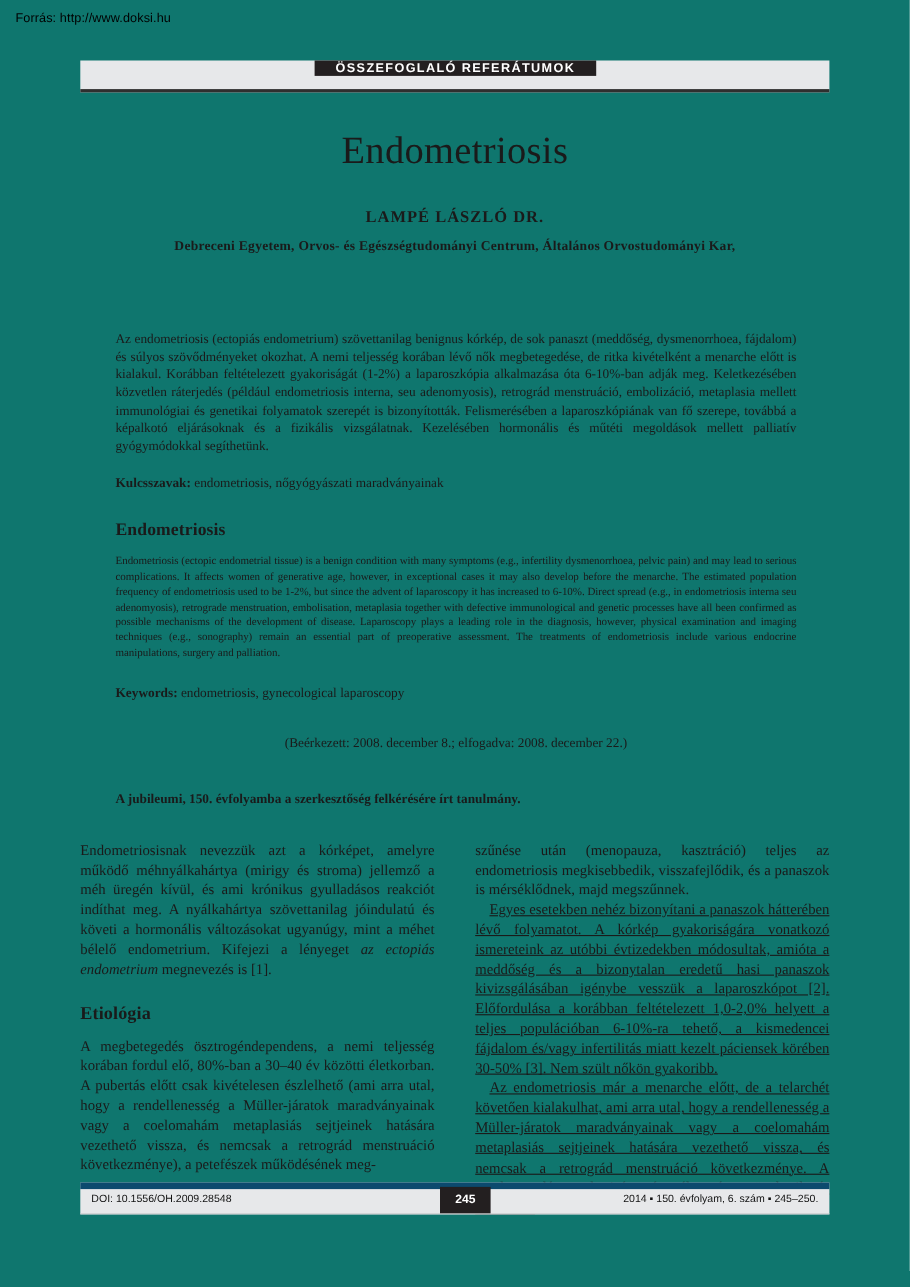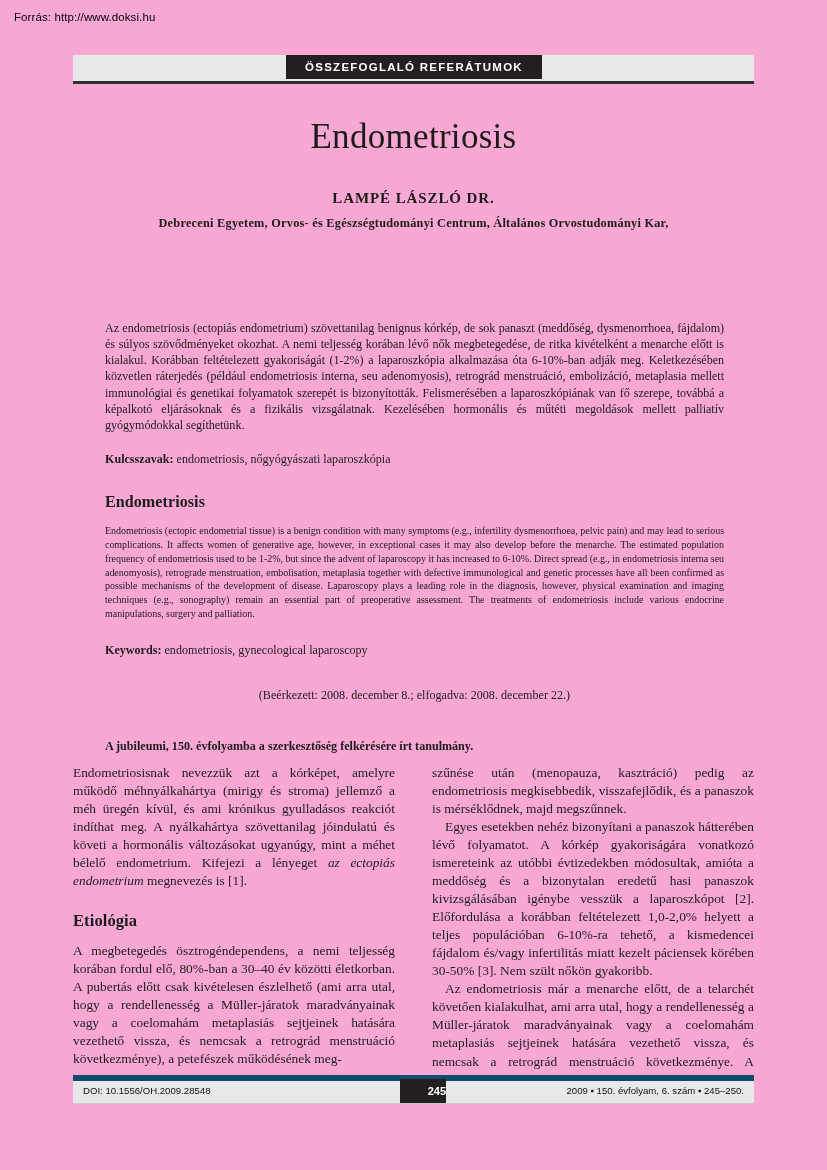--- a/index.html
+++ b/index.html
@@ -12,21 +12,21 @@
     height: 1170px;
     position: relative;
     font-family: "Liberation Serif", serif;
     color: #1a1a1a;
     overflow: hidden;
   }
 
   .page {
     position: absolute;
     inset: 0;
-    background: #f9a8d4;
+    background: #0f766e;
   }
 
   
   .source-line {
     position: absolute;
     left: 14px;
     top: 11px;
     font-family: "Liberation Sans", sans-serif;
     font-size: 11.5px;
     color: #000;
@@ -41,21 +41,21 @@
     width: 681px;
     height: 26px;
     background: #e7e8ea;
     border-bottom: 3px solid #2f2f2f;
   }
   .header-tag {
     position: absolute;
     left: 213px;
     top: 0px;
     width: 256px;
-    height: 24px;
+    height: 14px;
     background: #231f20;
     display: flex;
     align-items: center;
     justify-content: center;
   }
   .header-tag span {
     font-family: "Liberation Sans", sans-serif;
     font-size: 11.5px;
     font-weight: bold;
     color: #ffffff;
@@ -93,21 +93,20 @@
     line-height: 1.55;
     letter-spacing: 0.25px;
   }
 
   
   .abstract-area {
     position: absolute;
     left: 105px;
     top: 300px;
     width: 619px;
-    margin-top: 20px;
   }
   .abs-para {
     font-size: 12.1px;
     line-height: 1.335;
     text-align: justify;
     margin: 0;
     letter-spacing: -0.04px;
   }
   .kw-line {
     font-size: 12.1px;
@@ -159,20 +158,21 @@
   }
   .col-para {
     font-size: 13.4px;
     line-height: 1.345;
     text-align: justify;
     margin: 0;
     hyphens: none;
   }
   .col-para + .col-para {
     text-indent: 13px;
+    text-decoration: underline;
   }
   .col-para i { font-style: italic; }
   .sec-heading {
     font-size: 16.5px;
     font-weight: bold;
     margin: 21px 0 11px 0;
     letter-spacing: 0.1px;
   }
 
   
@@ -196,21 +196,21 @@
   }
   .footer-page {
     position: absolute;
     left: 327px;
     top: -2px;
     width: 46px;
     height: 24px;
     background: #231f20;
     display: flex;
     align-items: center;
-    justify-content: flex-end;
+    justify-content: center;
   }
   .footer-page span {
     font-family: "Liberation Sans", sans-serif;
     font-size: 11px;
     font-weight: bold;
     color: #fff;
   }
   .footer-meta {
     position: absolute;
     right: 10px;
@@ -240,21 +240,21 @@
       <div>Debreceni Egyetem, Orvos- és Egészségtudományi Centrum, Általános Orvostudományi Kar,</div>
     </div>
   </div>
 
   <div class="abstract-area">
 
     <p class="abs-para">Az endometriosis (ectopiás endometrium) szövettanilag benignus kórkép, de sok panaszt (meddőség, dysmenorrhoea, fájdalom) és súlyos szövődményeket okozhat. A nemi teljesség korában lévő nők megbetegedése, de ritka kivételként a menarche előtt is kialakul. Korábban feltételezett gyakoriságát (1-2%) a laparoszkópia alkalmazása óta 6-10%-ban adják meg. Keletkezésében közvetlen ráterjedés (például endometriosis interna, seu adenomyosis), retrográd menstruáció, embolizáció, metaplasia mellett immunológiai és genetikai folyamatok szerepét is bizonyították. Felismerésében a laparoszkópiának van fő szerepe, továbbá a képalkotó eljárásoknak és a fizikális vizsgálatnak. Kezelésében hormonális és műtéti megoldások mellett palliatív gyógymódokkal segíthetünk.</p>
 
     <p class="kw-line">
       <b>Kulcsszavak:</b>
-      <span>endometriosis, nőgyógyászati laparoszkópia</span>
+      <span>endometriosis, nőgyógyászati maradványainak</span>
     </p>
 
     <h2 class="en-heading">Endometriosis</h2>
 
     <p class="en-para">Endometriosis (ectopic endometrial tissue) is a benign condition with many symptoms (e.g., infertility dysmenorrhoea, pelvic pain) and may lead to serious complications. It affects women of generative age, however, in exceptional cases it may also develop before the menarche. The estimated population frequency of endometriosis used to be 1-2%, but since the advent of laparoscopy it has increased to 6-10%. Direct spread (e.g., in endometriosis interna seu adenomyosis), retrograde menstruation, embolisation, metaplasia together with defective immunological and genetic processes have all been confirmed as possible mechanisms of the development of disease. Laparoscopy plays a leading role in the diagnosis, however, physical examination and imaging techniques (e.g., sonography) remain an essential part of preoperative assessment. The treatments of endometriosis include various endocrine manipulations, surgery and palliation.</p>
 
     <p class="kw-line-en">
       <b>Keywords:</b>
       <span>endometriosis, gynecological laparoscopy</span>
     </p>
@@ -268,27 +268,27 @@
 
     <div class="column">
       <p class="col-para"><span>Endometriosisnak nevezzük azt a kórképet, amelyre működő méhnyálkahártya (mirigy és stroma) jellemző a méh üregén kívül, és ami krónikus gyulladásos reakciót indíthat meg. A nyálkahártya szövettanilag jóindulatú és követi a hormonális változásokat ugyanúgy, mint a méhet bélelő endometrium. Kifejezi a lényeget </span><i>az ectopiás endometrium</i><span> megnevezés is [1].</span></p>
 
       <h2 class="sec-heading">Etiológia</h2>
 
       <p class="col-para" style="text-indent:0">A megbetegedés ösztrogéndependens, a nemi teljesség korában fordul elő, 80%-ban a 30–40 év közötti életkorban. A pubertás előtt csak kivételesen észlelhető (ami arra utal, hogy a rendellenesség a Müller-járatok maradványainak vagy a coelomahám metaplasiás sejtjeinek hatására vezethető vissza, és nemcsak a retrográd menstruáció következménye), a petefészek működésének meg-</p>
     </div>
 
     <div class="column">
-      <p class="col-para">szűnése után (menopauza, kasztráció) pedig az endometriosis megkisebbedik, visszafejlődik, és a panaszok is mérséklődnek, majd megszűnnek.</p>
+      <p class="col-para">szűnése után (menopauza, kasztráció) teljes az endometriosis megkisebbedik, visszafejlődik, és a panaszok is mérséklődnek, majd megszűnnek.</p>
       <p class="col-para">Egyes esetekben nehéz bizonyítani a panaszok hátterében lévő folyamatot. A kórkép gyakoriságára vonatkozó ismereteink az utóbbi évtizedekben módosultak, amióta a meddőség és a bizonytalan eredetű hasi panaszok kivizsgálásában igénybe vesszük a laparoszkópot [2]. Előfordulása a korábban feltételezett 1,0-2,0% helyett a teljes populációban 6-10%-ra tehető, a kismedencei fájdalom és/vagy infertilitás miatt kezelt páciensek körében 30-50% [3]. Nem szült nőkön gyakoribb.</p>
       <p class="col-para">Az endometriosis már a menarche előtt, de a telarchét követően kialakulhat, ami arra utal, hogy a rendellenesség a Müller-járatok maradványainak vagy a coelomahám metaplasiás sejtjeinek hatására vezethető vissza, és nemcsak a retrográd menstruáció következménye. A megbetegedés gyakorisága és súlyossága növekszik és fokozódik</p>
     </div>
   </div>
 
   <div class="footer-band">
     <div class="footer-doi">DOI: 10.1556/OH.2009.28548</div>
     <div class="footer-page">
       <span>245</span>
     </div>
-    <div class="footer-meta">2009 ▪ 150. évfolyam, 6. szám ▪ 245–250.</div>
+    <div class="footer-meta">2014 ▪ 150. évfolyam, 6. szám ▪ 245–250.</div>
   </div>
 
 </div>
 
 </body></html>

